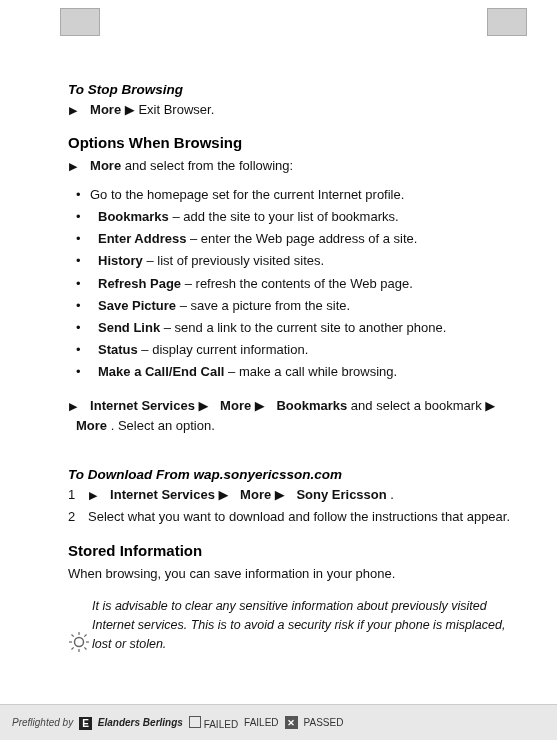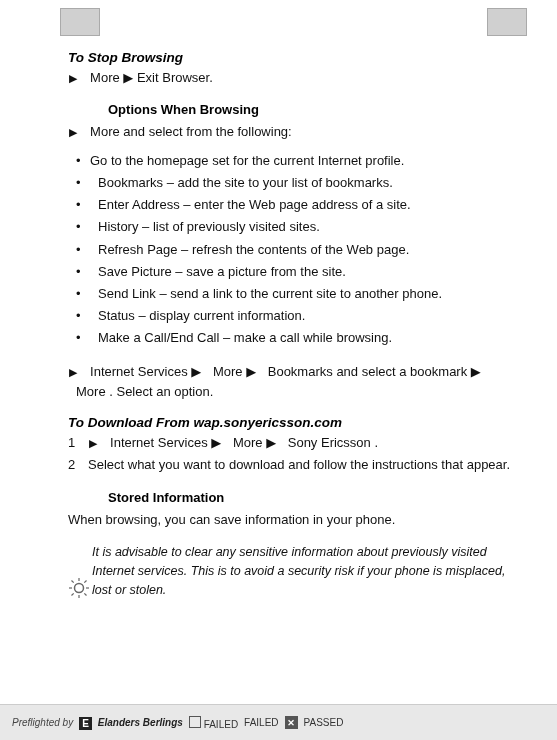--- a/index.html
+++ b/index.html
@@ -60,41 +60,41 @@
       bottom: 50px;
     }
 
     
     .section-title-italic {
       font-style: italic;
       font-weight: bold;
       font-size: 13.5px;
       margin-bottom: 3px;
       color: #000;
+      margin-top: 32px;
     }
 
     .arrow-text {
       font-size: 13px;
       margin-bottom: 10px;
       color: #111;
       line-height: 1.5;
     }
 
     .highlight {
-      font-weight: normal;
+      font-weight: bold;
       padding-left: 8px;
     }
 
     
     .section-title-bold {
       font-weight: bold;
-      font-size: 13px;
+      font-size: 15px;
       margin-bottom: 5px;
       color: #000;
-      margin-left: 40px;
     }
 
     .bullet-list {
       list-style: none;
       margin: 4px 0 4px 8px;
     }
 
     .bullet-list li {
       position: relative;
       padding-left: 14px;

